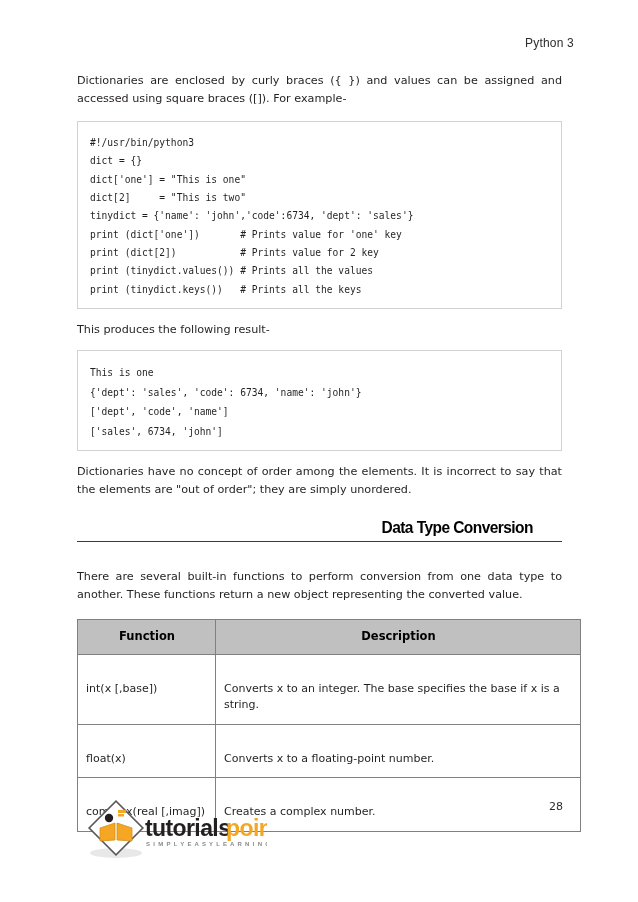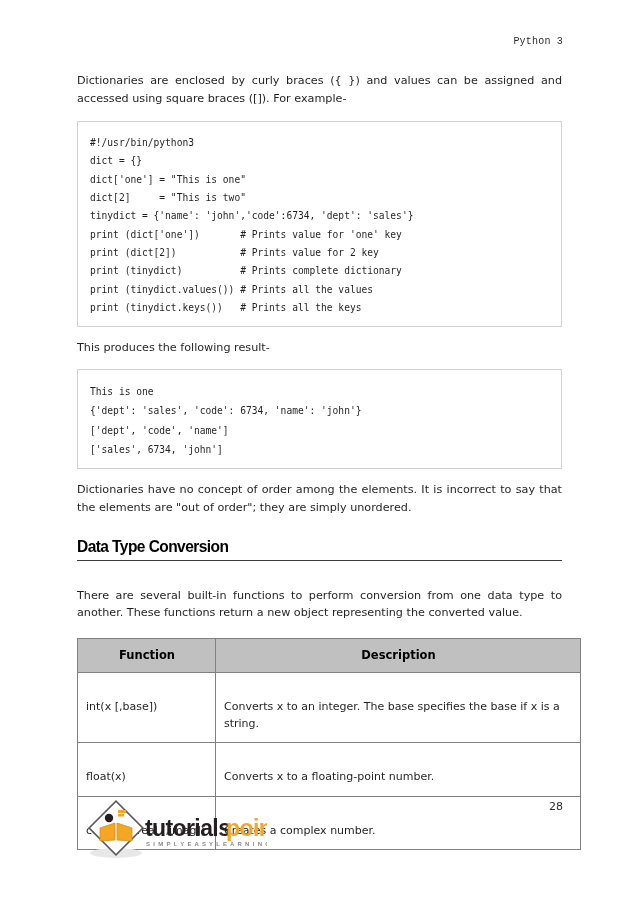--- a/index.html
+++ b/index.html
@@ -18,25 +18,25 @@
   .page {
     position: absolute;
     left: 0; top: 0;
     width: 638px;
     height: 902px;
     box-sizing: border-box;
   }
   .header {
     position: absolute;
     top: 36px;
-    right: 75px;
-    font-size: 10px;
+    right: 64px;
+    font-size: 12px;
     color: #2c2c2c;
     letter-spacing: 0.2px;
-    font-family: Liberation Mono, monospace;
+    font-family: Liberation Sans, sans-serif;
   }
   .content {
     position: absolute;
     left: 77px;
     top: 72px;
     width: 485px;
   }
   p.body-text {
     margin: 0 0 0 0;
     font-size: 11.2px;
@@ -79,20 +79,21 @@
     color: #000000;
     letter-spacing: -0.6px;
     border-bottom: 1.4px solid #3b3b3b;
     width: 485px;
     transform: scaleX(0.94);
     transform-origin: left center;
   }
   .title-wrap {
     width: 485px;
     border-bottom: 1.4px solid #3b3b3b;
+    text-align: right;
   }
   h2.section-title { border-bottom: none; width: auto; }
 
   table.conv-table {
     border-collapse: collapse;
     width: 485px;
     table-layout: fixed;
     margin: 0;
   }
   table.conv-table td, table.conv-table th {
@@ -162,21 +163,20 @@
     <div class="spacer-14"></div>
 
     <div class="codebox">
       <div class="line">#!/usr/bin/python3</div>
       <div class="line">dict = {}</div>
       <div class="line">dict['one'] = "This is one"</div>
       <div class="line">dict[2]     = "This is two"</div>
       <div class="line">tinydict = {'name': 'john','code':6734, 'dept': 'sales'}</div>
       <div class="line">print (dict['one'])       # Prints value for 'one' key</div>
       <div class="line">print (dict[2])           # Prints value for 2 key</div>
-      <div class="line">print (tinydict)          # Prints complete dictionary</div>
       <div class="line">print (tinydict.values()) # Prints all the values</div>
       <div class="line">print (tinydict.keys())   # Prints all the keys</div>
     </div>
 
     <div class="spacer-12"></div>
 
     <p class="body-text">This produces the following result-</p>
 
     <div class="spacer-12"></div>
 

